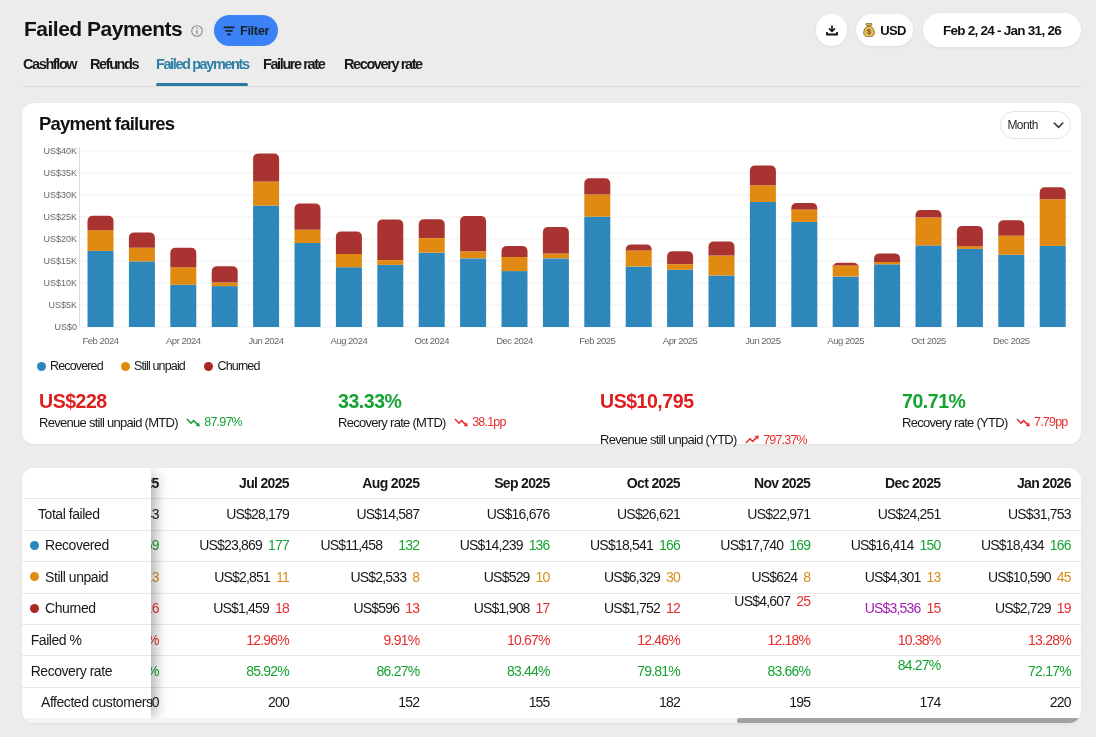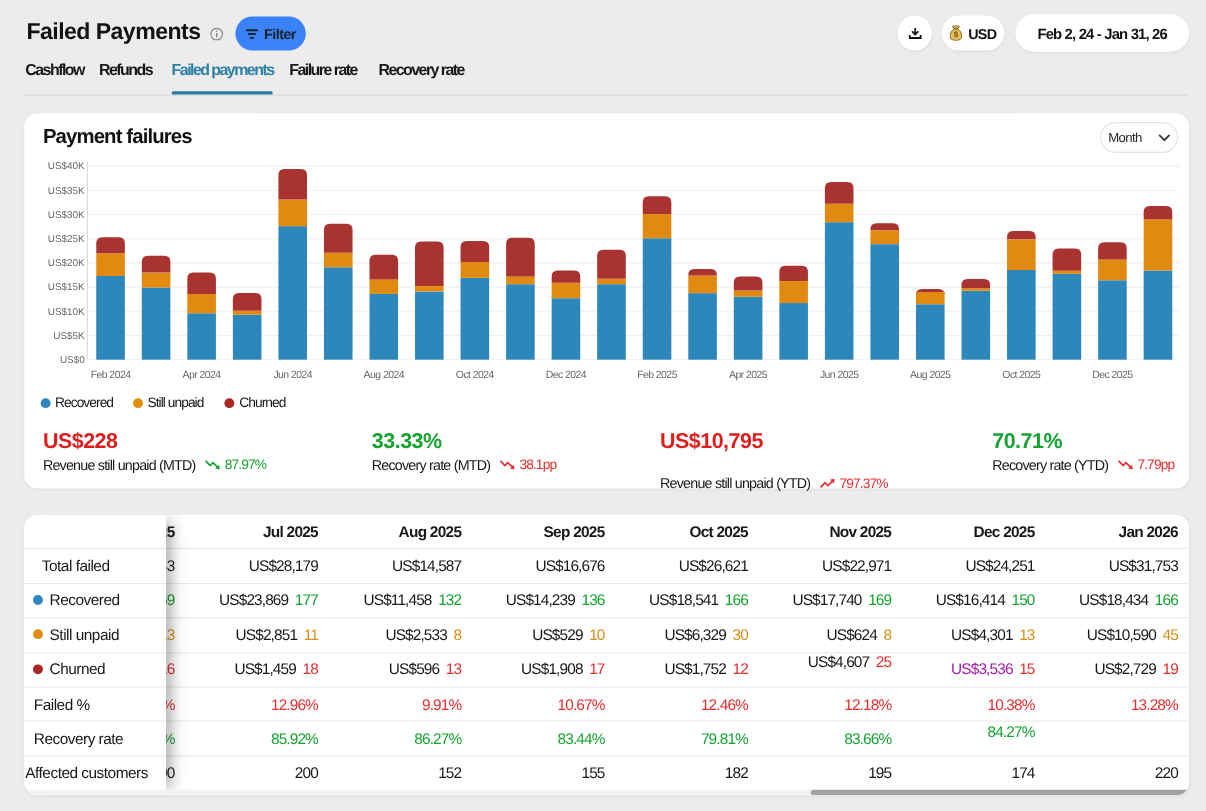--- a/index.html
+++ b/index.html
@@ -276,21 +276,21 @@
         <span style="font-size:14px;letter-spacing:-0.8px;color:#16181b">200</span>
       </div>
       <div style="position:absolute;left:271.3px;top:0.0px;width:126px;height:30.8px;display:flex;align-items:center;justify-content:flex-end">
         <span style="font-size:14px;font-weight:bold;letter-spacing:-0.66px;color:#16181b">Aug 2025</span>
       </div>
       <div style="position:absolute;left:271.3px;top:30.8px;width:126px;height:31.4px;display:flex;align-items:center;justify-content:flex-end">
         <span style="font-size:14px;letter-spacing:-0.8px;color:#16181b">US$14,587</span>
       </div>
       <div style="position:absolute;left:271.3px;top:62.2px;width:126px;height:31.4px;display:flex;align-items:center;justify-content:flex-end">
         <span style="font-size:14px;letter-spacing:-0.8px;color:#16181b">US$11,458</span>
-        <span style="font-size:14px;letter-spacing:-0.8px;color:#16a331;margin-left:6px">132</span>
+        <span style="font-size:14px;letter-spacing:-0.8px;color:#16a331;margin-left:16px">132</span>
       </div>
       <div style="position:absolute;left:271.3px;top:93.6px;width:126px;height:31.4px;display:flex;align-items:center;justify-content:flex-end">
         <span style="font-size:14px;letter-spacing:-0.8px;color:#16181b">US$2,533</span>
         <span style="font-size:14px;letter-spacing:-0.8px;color:#d88d18;margin-left:6px">8</span>
       </div>
       <div style="position:absolute;left:271.3px;top:125.1px;width:126px;height:31.4px;display:flex;align-items:center;justify-content:flex-end">
         <span style="font-size:14px;letter-spacing:-0.8px;color:#16181b">US$596</span>
         <span style="font-size:14px;letter-spacing:-0.8px;color:#e62e2e;margin-left:6px">13</span>
       </div>
       <div style="position:absolute;left:271.3px;top:156.5px;width:126px;height:31.4px;display:flex;align-items:center;justify-content:flex-end">
@@ -423,20 +423,23 @@
       <div style="position:absolute;left:922.8px;top:93.6px;width:126px;height:31.4px;display:flex;align-items:center;justify-content:flex-end">
         <span style="font-size:14px;letter-spacing:-0.8px;color:#16181b">US$10,590</span>
         <span style="font-size:14px;letter-spacing:-0.8px;color:#d88d18;margin-left:6px">45</span>
       </div>
       <div style="position:absolute;left:922.8px;top:125.1px;width:126px;height:31.4px;display:flex;align-items:center;justify-content:flex-end">
         <span style="font-size:14px;letter-spacing:-0.8px;color:#16181b">US$2,729</span>
         <span style="font-size:14px;letter-spacing:-0.8px;color:#e62e2e;margin-left:6px">19</span>
       </div>
       <div style="position:absolute;left:922.8px;top:156.5px;width:126px;height:31.4px;display:flex;align-items:center;justify-content:flex-end">
         <span style="font-size:14px;letter-spacing:-0.8px;color:#e62e2e">13.28%</span>
+      </div>
+      <div style="position:absolute;left:922.8px;top:187.9px;width:126px;height:31.4px;display:flex;align-items:center;justify-content:flex-end">
+        <span style="font-size:14px;letter-spacing:-0.8px;color:#16a331">72.17%</span>
       </div>
       <div style="position:absolute;left:922.8px;top:219.3px;width:126px;height:31.4px;display:flex;align-items:center;justify-content:flex-end">
         <span style="font-size:14px;letter-spacing:-0.8px;color:#16181b">220</span>
       </div>
       <div style="position:absolute;left:0;top:0;width:129px;height:255px;background:#fff;border-radius:12px 0 0 12px;box-shadow:11px 0 14px -7px rgba(30,30,30,0.38)">
         <div style="position:absolute;left:0;top:62.2px;width:129px;height:1px;background:#e9e9e9"></div>
         <div style="position:absolute;left:0;top:30.8px;width:129px;height:31.4px;display:flex;align-items:center">
           <span style="font-size:14px;letter-spacing:-0.45px;color:#16181b;margin-left:16px;white-space:nowrap">Total failed</span>
         </div>
         <div style="position:absolute;left:0;top:93.6px;width:129px;height:1px;background:#e9e9e9"></div>
@@ -456,19 +459,19 @@
         </div>
         <div style="position:absolute;left:0;top:187.9px;width:129px;height:1px;background:#e9e9e9"></div>
         <div style="position:absolute;left:0;top:156.5px;width:129px;height:31.4px;display:flex;align-items:center">
           <span style="font-size:14px;letter-spacing:-0.45px;color:#16181b;margin-left:8.7px;white-space:nowrap">Failed %</span>
         </div>
         <div style="position:absolute;left:0;top:219.3px;width:129px;height:1px;background:#e9e9e9"></div>
         <div style="position:absolute;left:0;top:187.9px;width:129px;height:31.4px;display:flex;align-items:center">
           <span style="font-size:14px;letter-spacing:-0.45px;color:#16181b;margin-left:8.7px;white-space:nowrap">Recovery rate</span>
         </div>
         <div style="position:absolute;left:0;top:219.3px;width:129px;height:31.4px;display:flex;align-items:center">
-          <span style="font-size:14px;letter-spacing:-0.45px;color:#16181b;margin-left:1px;white-space:nowrap">Affected customers</span>
+          <span style="font-size:14px;letter-spacing:-0.45px;color:#16181b;margin-left:19px;white-space:nowrap">Affected customers</span>
         </div>
         <div style="position:absolute;left:0;top:30.8px;width:129px;height:1px;background:#e9e9e9"></div>
       </div>
       <div style="position:absolute;left:0;top:250px;width:1059px;height:5px;background:#f3f3f3"></div>
       <div style="position:absolute;left:715px;top:250.5px;width:343px;height:4.5px;border-radius:3px;background:#a2a2a2"></div>
     </div>
 </div>
 </body></html>

